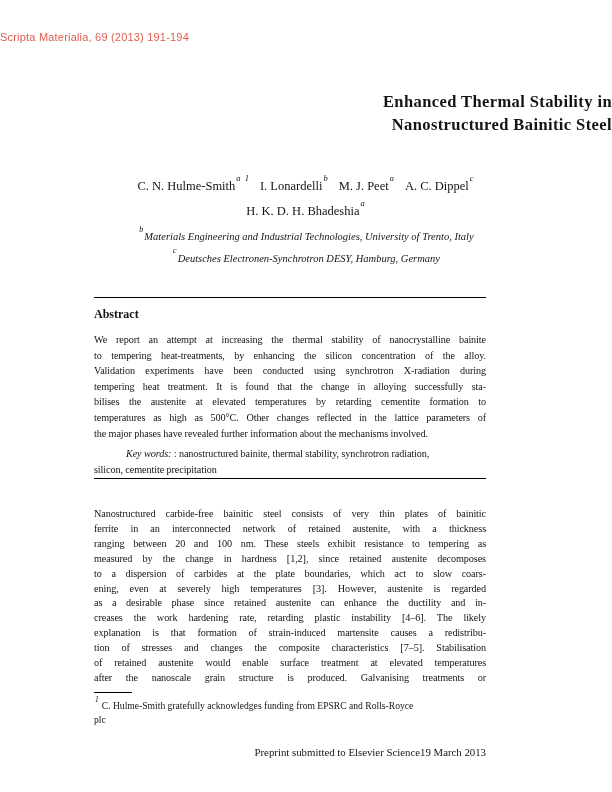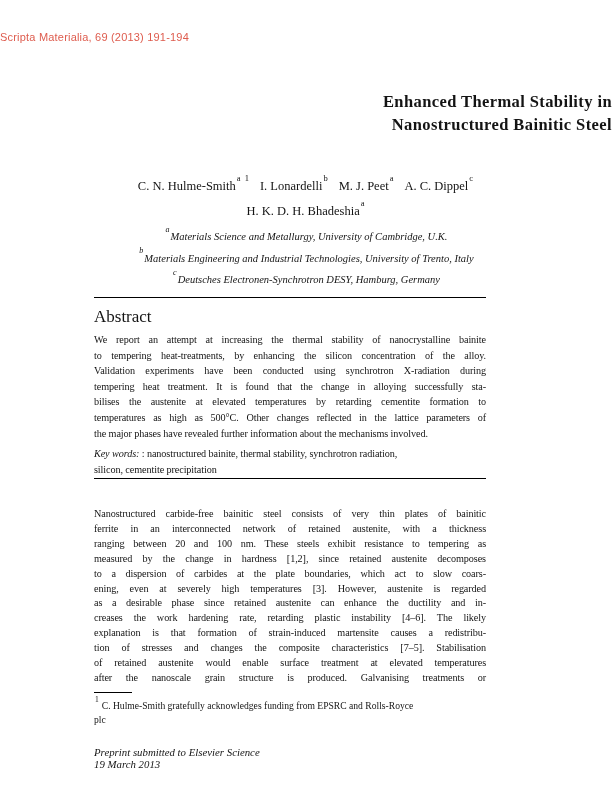--- a/index.html
+++ b/index.html
@@ -13,40 +13,40 @@
     top:31px; text-align:left;
     font-family:"Liberation Sans","DejaVu Sans",sans-serif;
     font-size:11px; color:#de5c4e; letter-spacing:0.2px;
   }
   .paper-title {
     top:90px; text-align:right; font-weight:bold;
     font-size:16.5px; line-height:23px; letter-spacing:0.4px;
   }
   .authors { top:172px; text-align:center; font-size:12.5px; line-height:21px; }
   .author { margin:0 5px; white-space:nowrap; }
-  sup.mark { font-size:8.5px; position:relative; top:-4.5px; margin-left:1px; letter-spacing:1px; }
+  sup.mark { font-size:8.5px; position:relative; top:-4.5px; margin-left:1px; letter-spacing:1px;font-style:italic; }
   .affiliations { top:224px; text-align:center; font-style:italic; font-size:10.5px; line-height:18px; }
   .affiliations sup.mark { font-size:8px; top:-3.5px; margin-right:1px; letter-spacing:0; }
   .rule { position:absolute; left:94px; width:392px; height:1px; background:#000; }
   .rule1 { top:297px; }
   .rule2 { top:478px; }
-  .abstract-heading { top:307px; font-weight:normal; font-size:17px; }
+  .abstract-heading { top:307px; font-weight:bold; font-size:12px; }
   .textblock { font-size:10.2px; letter-spacing:-0.1px; }
   .abstract-body { top:332px; line-height:15.6px; }
   .keywords { top:446px; line-height:15.5px; }
   .main-body { top:507px; line-height:14.9px; }
   .jline { text-align:justify; text-align-last:justify; }
   .lline { text-align:left; }
-  .kw-label { font-style:italic; }
+  .kw-label { font-style:italic;margin-left:32px; }
   .footnote-rule { position:absolute; left:94px; top:692px; width:38px; height:1px; background:#000; }
   .footnote { top:696px; font-size:9.6px; line-height:14px; }
   .footnote sup.mark { font-size:7.5px; top:-3.5px; margin-right:3px; letter-spacing:0; }
   .footer {
     top:746px; display:flex; justify-content:flex-end;
-    font-style:italic; font-size:10.8px;flex-direction:column;
+    font-size:10.8px;
   }
 </style>
 </head>
 <body>
 
 <div class="page">
 
   <div class="fullw journal-header">Scripta Materialia, 69 (2013) 191-194</div>
 
   <div class="fullw paper-title">
@@ -57,21 +57,20 @@
   <div class="fullw authors">
     <div>
       <span class="author"><span>C. N. Hulme-Smith</span><sup class="mark">a 1</sup></span><span class="author"><span>I. Lonardelli</span><sup class="mark">b</sup></span><span class="author"><span>M. J. Peet</span><sup class="mark">a</sup></span><span class="author"><span>A. C. Dippel</span><sup class="mark">c</sup></span>
     </div>
     <div>
       <span class="author"><span>H. K. D. H. Bhadeshia</span><sup class="mark">a</sup></span>
     </div>
   </div>
 
   <div class="fullw affiliations">
-    <div><sup class="mark">a</sup><span>Materials Science and Metallurgy, University of Cambridge, U.K.</span></div>
     <div><sup class="mark">b</sup><span>Materials Engineering and Industrial Technologies, University of Trento, Italy</span></div>
     <div><sup class="mark">c</sup><span>Deutsches Electronen-Synchrotron DESY, Hamburg, Germany</span></div>
   </div>
 
   <div class="rule rule1"></div>
 
   <div class="abs abstract-heading">Abstract</div>
 
   <div class="abs textblock abstract-body">
     <div class="jline">We report an attempt at increasing the thermal stability of nanocrystalline bainite</div>

